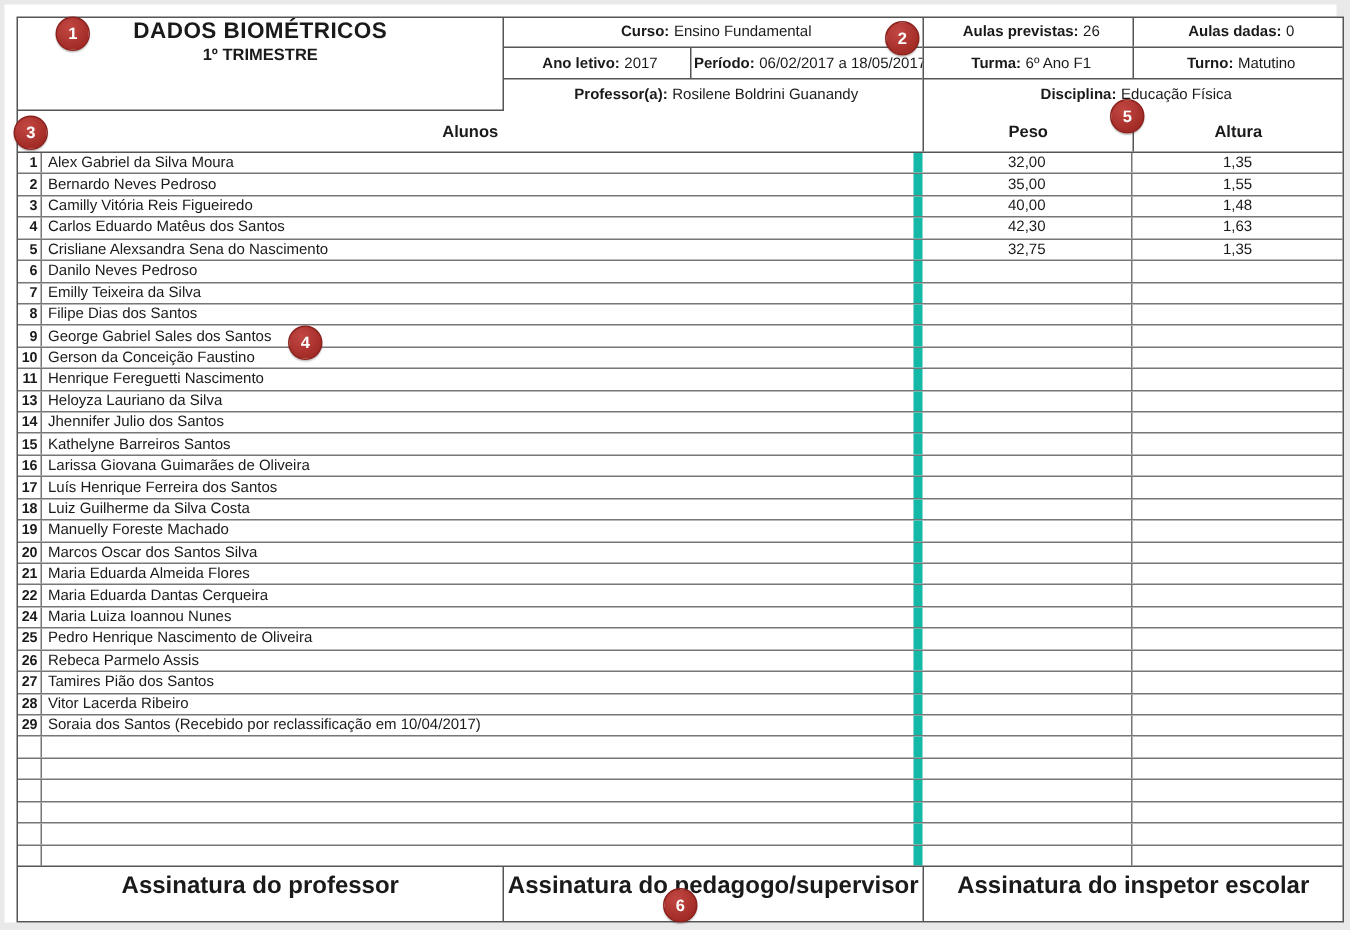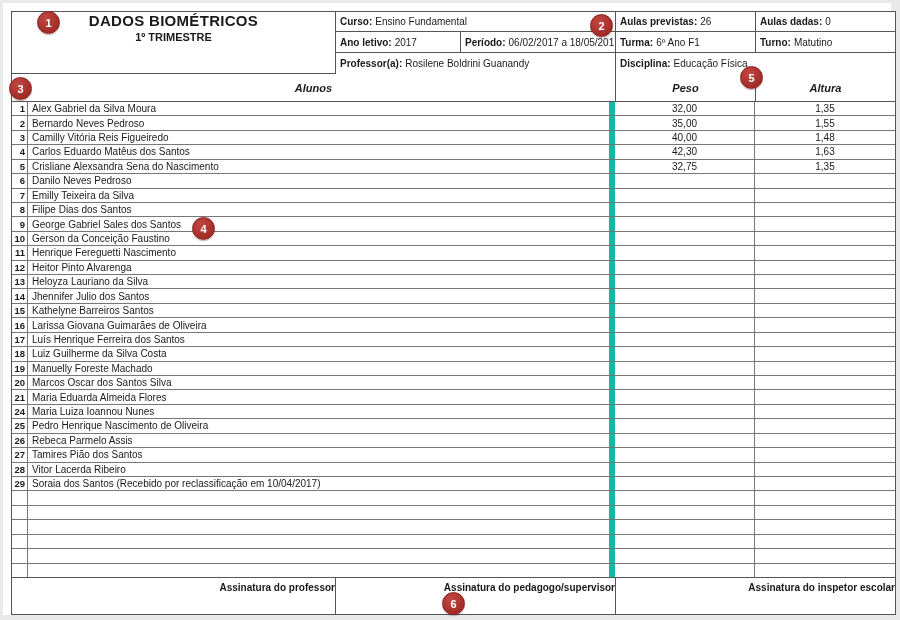--- a/index.html
+++ b/index.html
@@ -16,47 +16,47 @@
   
   .h-left{position:absolute;left:0;top:0;width:324px;height:62px;border-right:1px solid #555;border-bottom:1px solid #555;
           display:flex;flex-direction:column;align-items:center;justify-content:flex-start;text-align:center;}
   .title-main{font-size:15px;font-weight:bold;letter-spacing:.3px;}
   .title-sub{font-size:11px;font-weight:bold;margin-top:2px;}
 
   .h-mid{position:absolute;left:324px;top:0;width:280px;height:62px;border-right:1px solid #555;}
   .h-right{position:absolute;left:604px;top:0;width:279px;height:62px;}
   .hrow{height:20px;border-bottom:1px solid #555;display:flex;align-items:center;}
   .hrow.mid{height:21px;}
-  .hcell{height:100%;display:flex;align-items:center;padding-left:4px;font-size:10px;white-space:nowrap;overflow:hidden;}
+  .hcell{height:100%;display:flex;align-items:center;padding-left:4px;font-size:10px;white-space:nowrap;overflow:hidden;justify-content:center;}
   .hcell b{font-weight:bold;}
   .hcell span{margin-left:3px;}
   .w-ano{width:125px;border-right:1px solid #555;}
   .w-rest{flex:1;}
   .w-140{width:140px;border-right:1px solid #555;}
 
   
   .col-head{position:absolute;left:0;top:62px;width:883px;height:28px;display:flex;border-bottom:1px solid #555;}
-  .col-head div{display:flex;align-items:center;justify-content:center;font-weight:bold;font-size:11px;font-style:italic;}
+  .col-head div{display:flex;align-items:center;justify-content:center;font-weight:bold;font-size:11px;}
   .ch-alunos{width:604px;border-right:1px solid #555;}
   .ch-peso{width:140px;border-right:1px solid #555;}
   .ch-altura{flex:1;}
 
   
   .rows{position:absolute;left:0;top:90px;width:883px;height:475px;display:flex;flex-direction:column;}
   .row{flex:1;display:flex;border-bottom:1px solid #777;align-items:center;}
   .row:last-child{border-bottom:none;}
   .cell-num{width:16px;height:100%;border-right:1px solid #777;font-weight:bold;font-size:9.5px;
             display:flex;align-items:center;justify-content:flex-end;padding-right:2px;}
   .cell-name{flex:1;height:100%;border-right:6px solid #14b8a6;font-size:10px;display:flex;align-items:center;padding-left:4px;white-space:nowrap;overflow:hidden;}
   .cell-peso{width:140px;height:100%;border-right:1px solid #777;font-size:10px;display:flex;align-items:center;justify-content:center;}
   .cell-alt{width:140px;height:100%;font-size:10px;display:flex;align-items:center;justify-content:center;}
 
   
   .sig{position:absolute;left:0;top:565px;width:883px;height:37px;display:flex;border-top:1px solid #555;}
-  .sig div{font-weight:bold;font-size:10px;text-align:right;padding-top:4px;}
+  .sig div{font-weight:bold;font-size:16px;text-align:center;padding-top:4px;}
   .sig-1{width:324px;border-right:1px solid #555;}
   .sig-2{width:280px;border-right:1px solid #555;}
   .sig-3{flex:1;}
 
   
   .ann{position:absolute;width:21px;height:21px;border-radius:50%;
        background:radial-gradient(circle at 38% 30%, #c24743, #a32c27 72%);
        border:1px solid #8a211d;color:#fff;font-weight:bold;font-size:11px;
        display:flex;align-items:center;justify-content:center;z-index:5;
        box-shadow:0 1px 1px rgba(0,0,0,.25);}
@@ -199,26 +199,20 @@
           <div class="cell-peso"></div>
           <div class="cell-alt"></div>
         </div>
         <div class="row">
           <div class="cell-num">11</div>
           <div class="cell-name">Henrique Fereguetti Nascimento</div>
           <div class="cell-peso"></div>
           <div class="cell-alt"></div>
         </div>
         <div class="row">
-          <div class="cell-num">12</div>
-          <div class="cell-name">Heitor Pinto Alvarenga</div>
-          <div class="cell-peso"></div>
-          <div class="cell-alt"></div>
-        </div>
-        <div class="row">
           <div class="cell-num">13</div>
           <div class="cell-name">Heloyza Lauriano da Silva</div>
           <div class="cell-peso"></div>
           <div class="cell-alt"></div>
         </div>
         <div class="row">
           <div class="cell-num">14</div>
           <div class="cell-name">Jhennifer Julio dos Santos</div>
           <div class="cell-peso"></div>
           <div class="cell-alt"></div>
@@ -255,20 +249,26 @@
         </div>
         <div class="row">
           <div class="cell-num">20</div>
           <div class="cell-name">Marcos Oscar dos Santos Silva</div>
           <div class="cell-peso"></div>
           <div class="cell-alt"></div>
         </div>
         <div class="row">
           <div class="cell-num">21</div>
           <div class="cell-name">Maria Eduarda Almeida Flores</div>
+          <div class="cell-peso"></div>
+          <div class="cell-alt"></div>
+        </div>
+        <div class="row">
+          <div class="cell-num">22</div>
+          <div class="cell-name">Maria Eduarda Dantas Cerqueira</div>
           <div class="cell-peso"></div>
           <div class="cell-alt"></div>
         </div>
         <div class="row">
           <div class="cell-num">24</div>
           <div class="cell-name">Maria Luiza Ioannou Nunes</div>
           <div class="cell-peso"></div>
           <div class="cell-alt"></div>
         </div>
         <div class="row">

